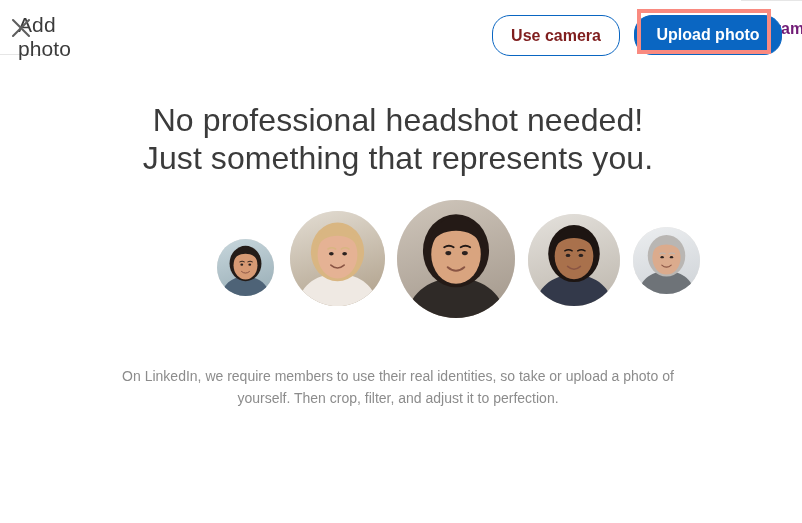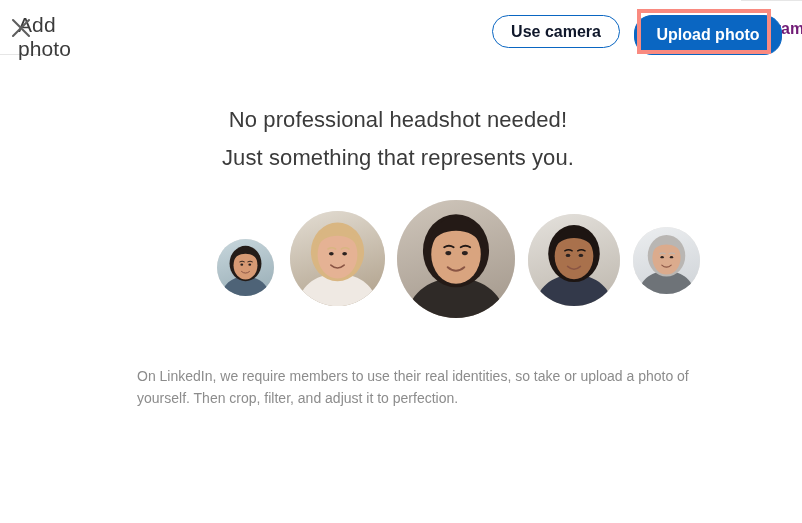--- a/index.html
+++ b/index.html
@@ -44,21 +44,21 @@
 
   
   .body {
     position: relative;
     flex: 1 1 auto;
   }
   .headline {
     position: absolute;
     left: 0; right: 0; top: 101px;
     text-align: center;
-    font-size: 22px;
+    font-size: 32px;
     line-height: 38px;
     font-weight: 400;
     color: #3b3b3b;
     letter-spacing: .1px;
   }
   .headline .line { display:block; }
 
   
   .avatars {
     position: absolute;
@@ -73,24 +73,24 @@
     background: #e9e5e1;
   }
   .avatar svg { display:block; width:100%; height:100%; }
 
   
   .disclaimer {
     position: absolute;
     left: 50%; transform: translateX(-50%);
     top: 365px;
     width: 560px;
+    text-align: center;
     font-size: 14px;
     line-height: 22px;
     color: #8c8c8c;
-    margin-left: 19px;
   }
 
   
   .footer {
     position: relative;
     height: 61px;
     flex: 0 0 61px;
     border-top: 1px solid #e6e6e6;
   }
   .frames-link {
@@ -115,23 +115,23 @@
     display: flex; align-items: center; justify-content: center;
     font-family: inherit;
     font-size: 16px;
     font-weight: 600;
     cursor: pointer;
     border-radius: 18px;
     white-space: nowrap;
   }
   .pill-outline {
     left: 0px; top: 14px;
-    width: 128px; height: 33px;
+    width: 128px; height: 41px;
     border: 1px solid #0a66c2;
-    color: #0f172a;
+    color: #7f1d1d;
     background: #fff;
   }
   .pill-filled {
     left: 142px; top: 14px;
     width: 148px; height: 40px;
     border: 1px solid #0a66c2;
     background: #0a66c2;
     color: #ffffff;
   }
   .highlight-box {

